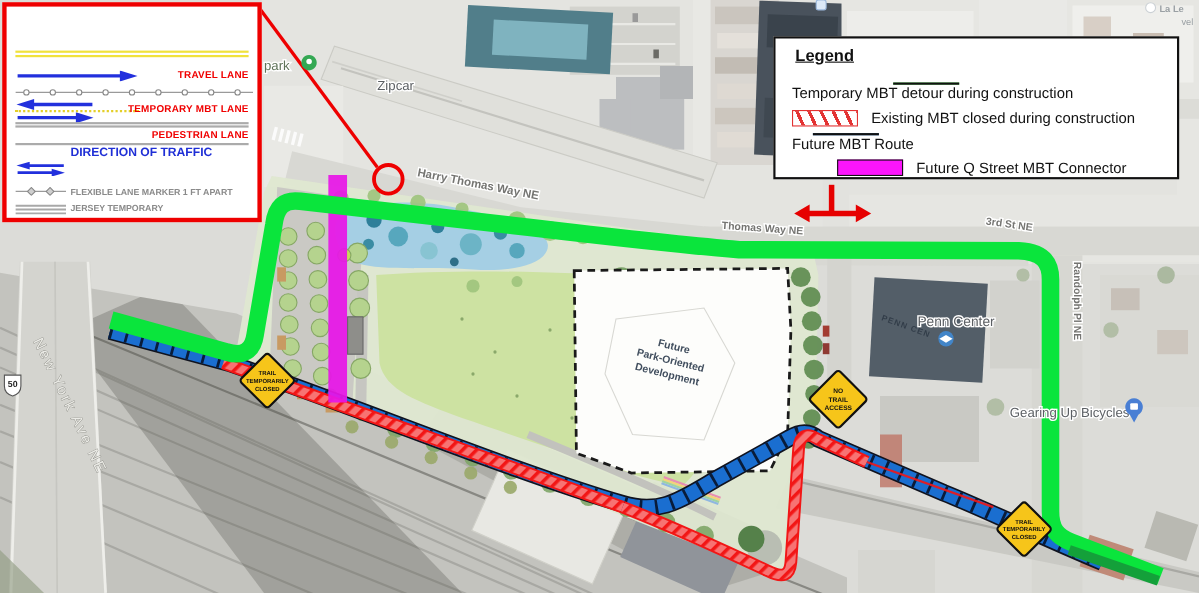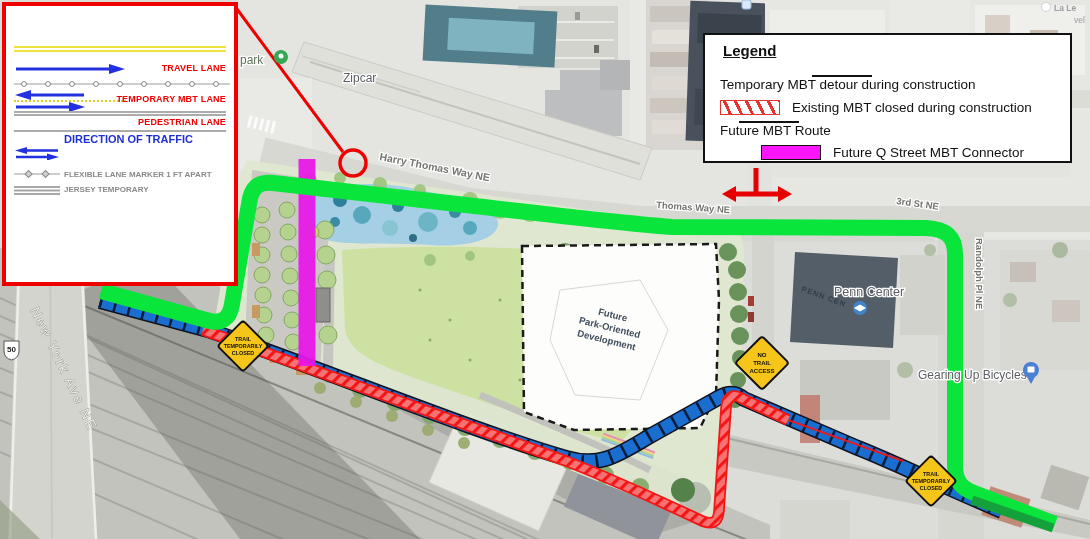--- a/index.html
+++ b/index.html
@@ -13,21 +13,21 @@
                  text-decoration:underline;color:#111;}
   #legend .row{position:absolute;left:15px;height:17px;display:flex;align-items:center;}
   #legend .sw{width:60px;height:15px;box-sizing:border-box;border:1.5px solid #111;margin-right:12px;}
   #legend .sw.green{background:#5ce65c;}
   #legend .sw.hatch{border-color:#e33333;
       background:repeating-linear-gradient(65deg,#fff 0 7px,#e33333 7px 10px);}
   #legend .sw.blue{background:#4a8fd3;}
   #legend .sw.magenta{background:#fb15fb;}
   #legend .lbl{font-size:13.5px;color:#111;white-space:nowrap;}
   
-  #inset{position:absolute;left:2px;top:2px;width:236px;height:284px;background:#fff;
+  #inset{position:absolute;left:2px;top:2px;width:236px;height:200px;background:#fff;
          border:4px solid #ee0000;box-sizing:border-box;z-index:30;}
   #inset .abs{position:absolute;}
   .yline{position:absolute;left:8px;width:212px;height:2px;background:#f0e23c;}
   .gline{position:absolute;left:8px;width:212px;height:2px;background:#ababab;}
   .redlbl{position:absolute;right:8px;font-size:9px;font-weight:bold;color:#f00000;
           letter-spacing:.2px;white-space:nowrap;}
   .dotted-y{position:absolute;left:8px;width:112px;border-top:2px dotted #e4cf28;}
   .keylbl{position:absolute;left:58px;font-weight:bold;white-space:nowrap;}
 </style>
 </head>

